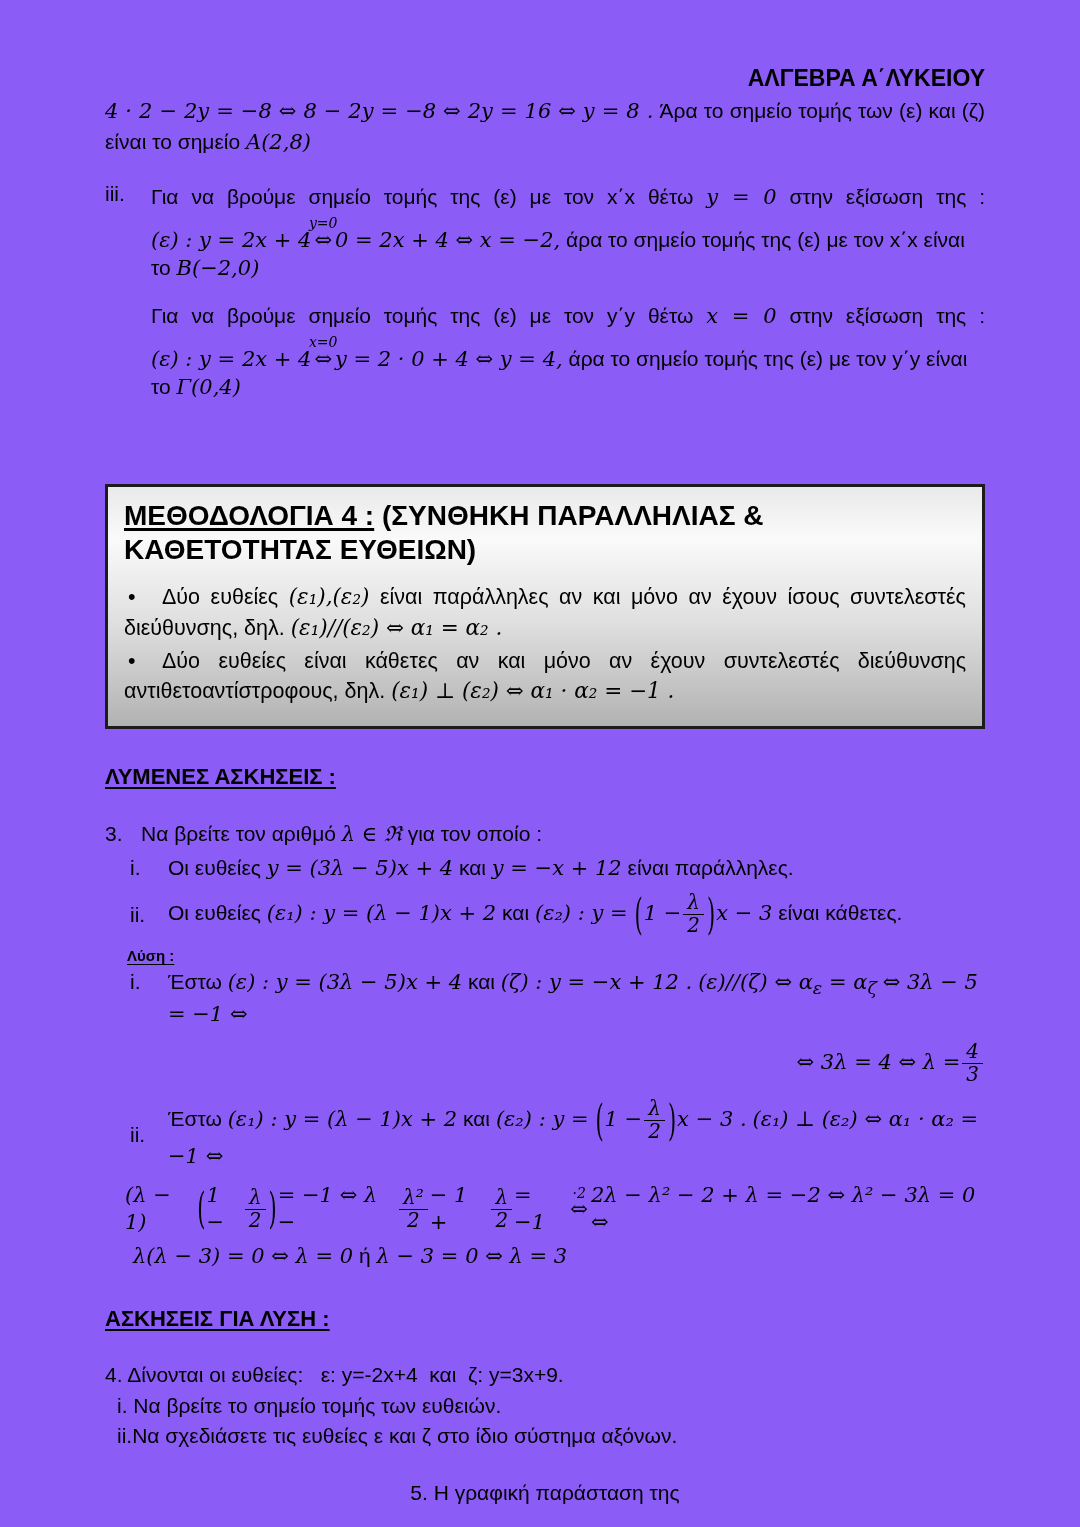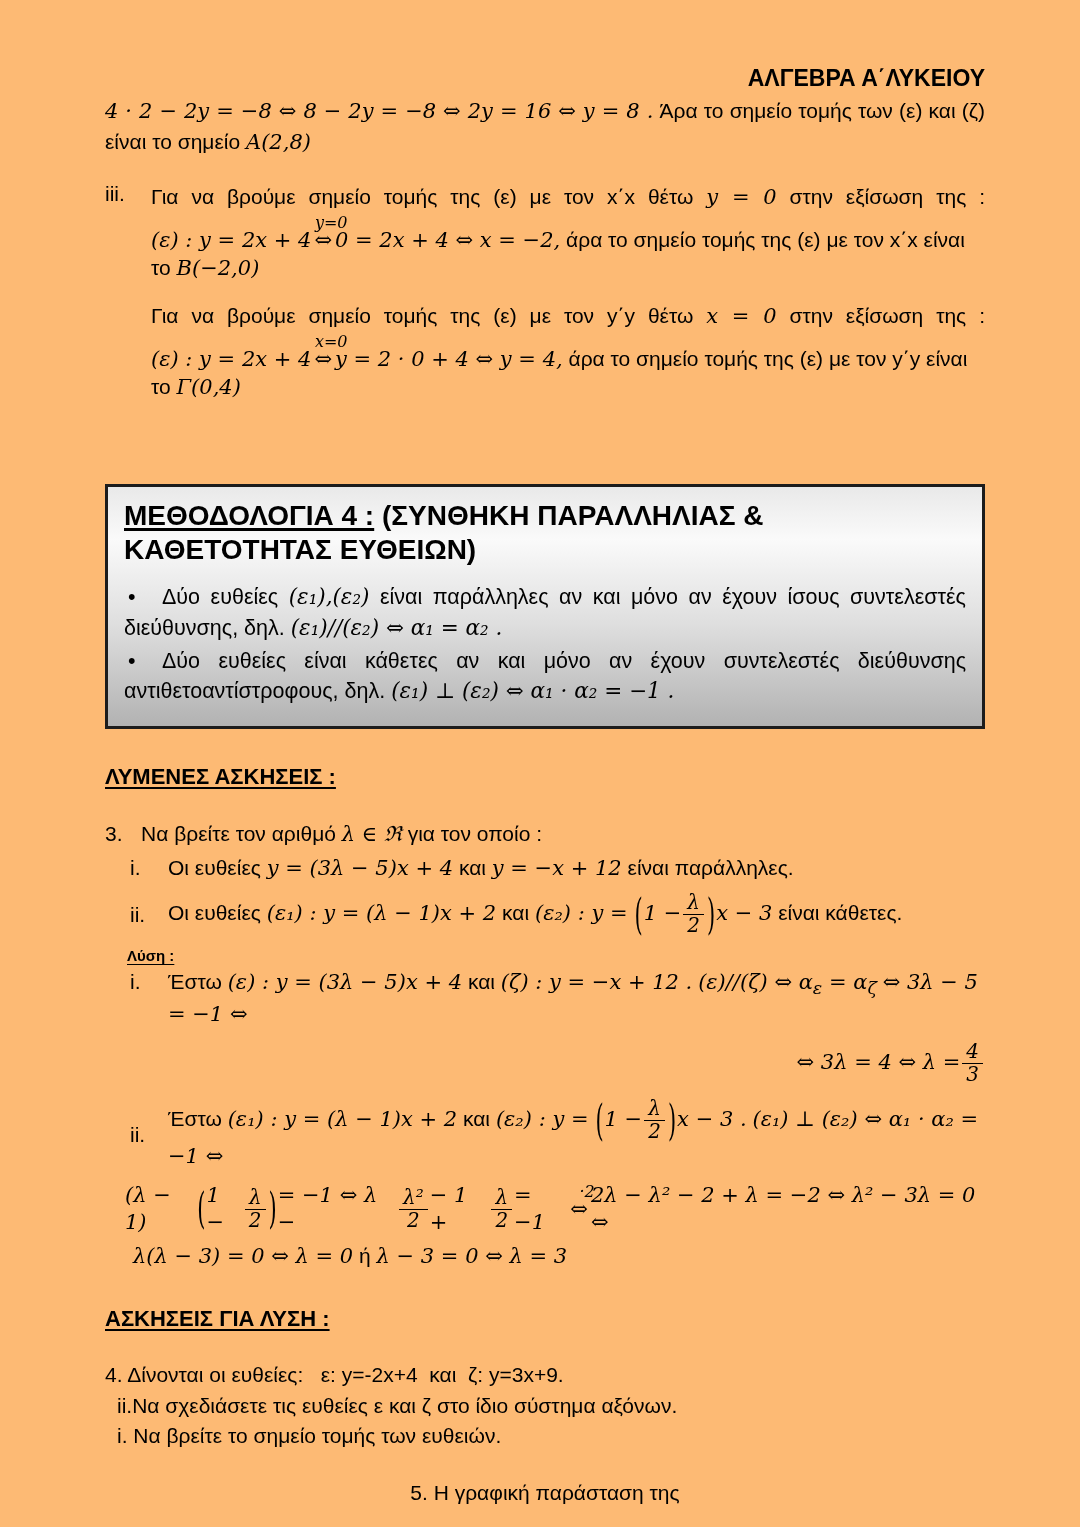--- a/index.html
+++ b/index.html
@@ -1,21 +1,21 @@
 <!DOCTYPE html>
 <html><head>
 <meta charset="utf-8">
 <style>
   * { box-sizing: border-box; margin: 0; padding: 0; }
   html, body { background: #ffffff; }
   .page {
     position: relative;
     width: 1080px;
     height: 1527px;
-    background: #fdba74;
+    background: #8b5cf6;
     color: #000;
     overflow: hidden;
     font-size: 21px;
     line-height: 1.3;
   }
   .t  { font-family: "Liberation Sans", sans-serif; }
   .m  { font-family: "DejaVu Serif", serif; font-style: italic; }
   .content { padding: 0 95px 0 105px; }
 
   .header {
@@ -32,21 +32,21 @@
 
   .roman-row { display: flex; margin-top: 24px; }
   .rmk { width: 46px; flex: none; }
   .rbody { flex: 1; }
   .eq { margin-top: 14px; }
 
   .over { position: relative; display: inline-block; margin: 0 3px; }
   .olbl {
     position: absolute; left: 50%; top: -0.82em;
     transform: translateX(-50%);
-    font-size: 16px; white-space: nowrap; margin-left: 8px;
+    font-size: 14px; white-space: nowrap;
   }
 
   .methodbox {
     margin: 80px 95px 0 105px;
     border: 3px solid #1c1c1c;
     background: linear-gradient(180deg, #e9e9e9 0%, #fafafa 22%, #dedede 58%, #b2b2b2 100%);
     padding: 12px 16px 16px 16px;
   }
   .mb-title {
     font-family: "Liberation Sans", sans-serif;
@@ -265,22 +265,22 @@
     </div>
     <div class="line sol2-l3">
       <span class="m">λ(λ − 3) = 0 ⇔ λ = 0</span>
       <span class="t">ή</span>
       <span class="m">λ − 3 = 0 ⇔ λ = 3</span>
     </div>
 
     <div class="sec-head">ΑΣΚΗΣΕΙΣ ΓΙΑ ΛΥΣΗ :</div>
 
     <div class="line prob-head">4. Δίνονται οι ευθείες:&nbsp;&nbsp; ε: y=-2x+4 &nbsp;και&nbsp; ζ: y=3x+9.</div>
+    <div class="line plain-line p4-sub">i. Να βρείτε το σημείο τομής των ευθειών.</div>
     <div class="line plain-line p4-sub">ii.Να σχεδιάσετε τις ευθείες ε και ζ στο ίδιο σύστημα αξόνων.</div>
-    <div class="line plain-line p4-sub">i. Να βρείτε το σημείο τομής των ευθειών.</div>
 
     <div class="p5-row">
       <span class="t">5. Η γραφική παράσταση της</span>&nbsp;
       <span class="m">f (x) =</span>
       <span class="frac m">
           <span class="fn">x + λ</span>
           <span class="fd">3</span>
         </span>&nbsp;
       <span class="t">διέρχεται από το σημείο A(-1,-2).</span>
     </div>

